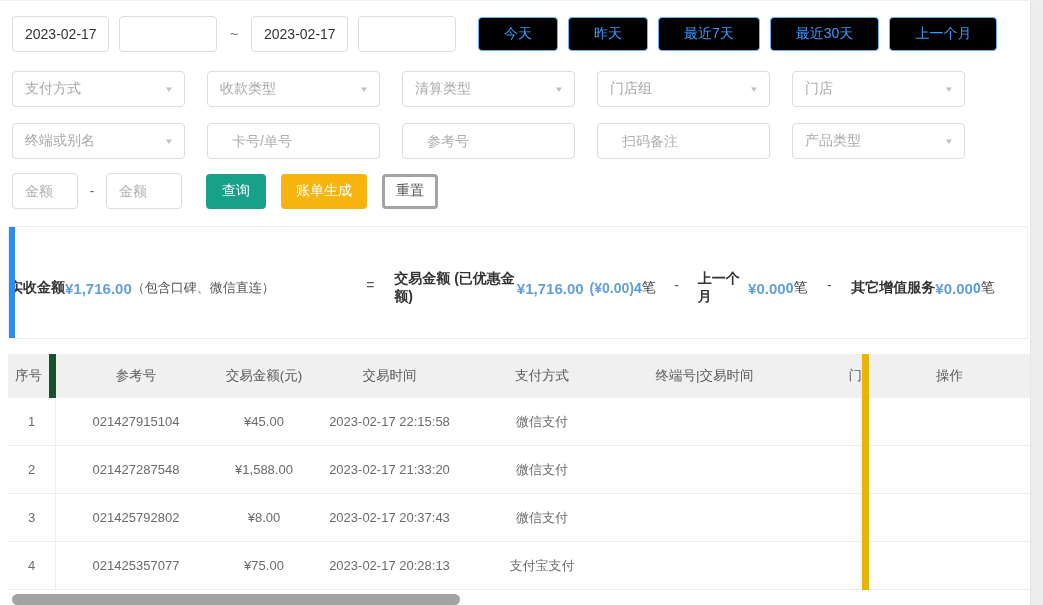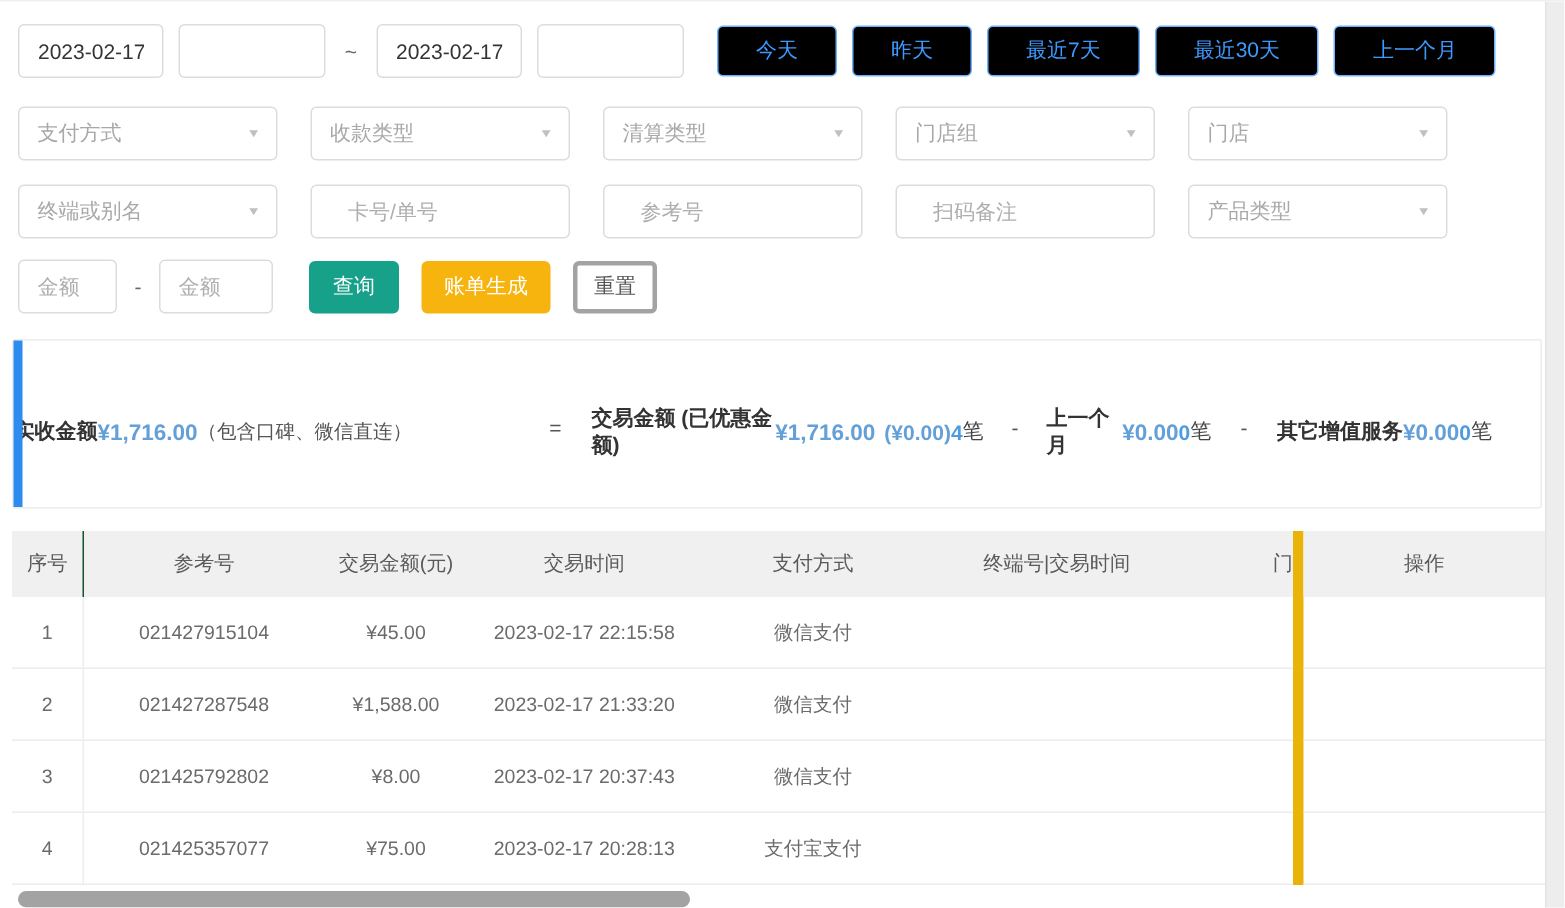--- a/index.html
+++ b/index.html
@@ -78,21 +78,21 @@
 
   
   .table-wrap { position:relative; margin:15px 0 0 8px; width:1022px; height:255px; overflow:hidden; }
   .t-scroll { position:absolute; left:0; top:0; width:854px; overflow:hidden; }
   .t-inner { width:924px; }
   .trow { display:flex; height:48px; align-items:center; background:#fff; border-bottom:1px solid #ececec; }
   .thead { height:44px; background:#f0f0f0; border-bottom:none; }
   .tc { font-size:13px; color:#6b6b6b; text-align:center; overflow:hidden; white-space:nowrap; }
   .thead .tc { color:#5a5a5a; font-size:13.5px; }
   .c-seq  { width:48px; border-right:1px solid #eeeeee; align-self:stretch; display:flex; align-items:center; justify-content:center; }
-  .thead .c-seq { border-right:1px solid #14532d; }
+  .thead .c-seq { border-right:7px solid #14532d; }
   .c-ref  { width:160px; }
   .c-amt  { width:96px;text-align:center; }
   .c-time { width:155px; }
   .c-met  { width:150px; }
   .c-term { width:175px; }
   .c-store{ width:140px; }
   .t-partial { height:18px; border-bottom:1px solid #ececec; background:#fff; }
 
   .t-fixed {
     position:absolute; left:854px; top:0; width:168px; background:#fff;

